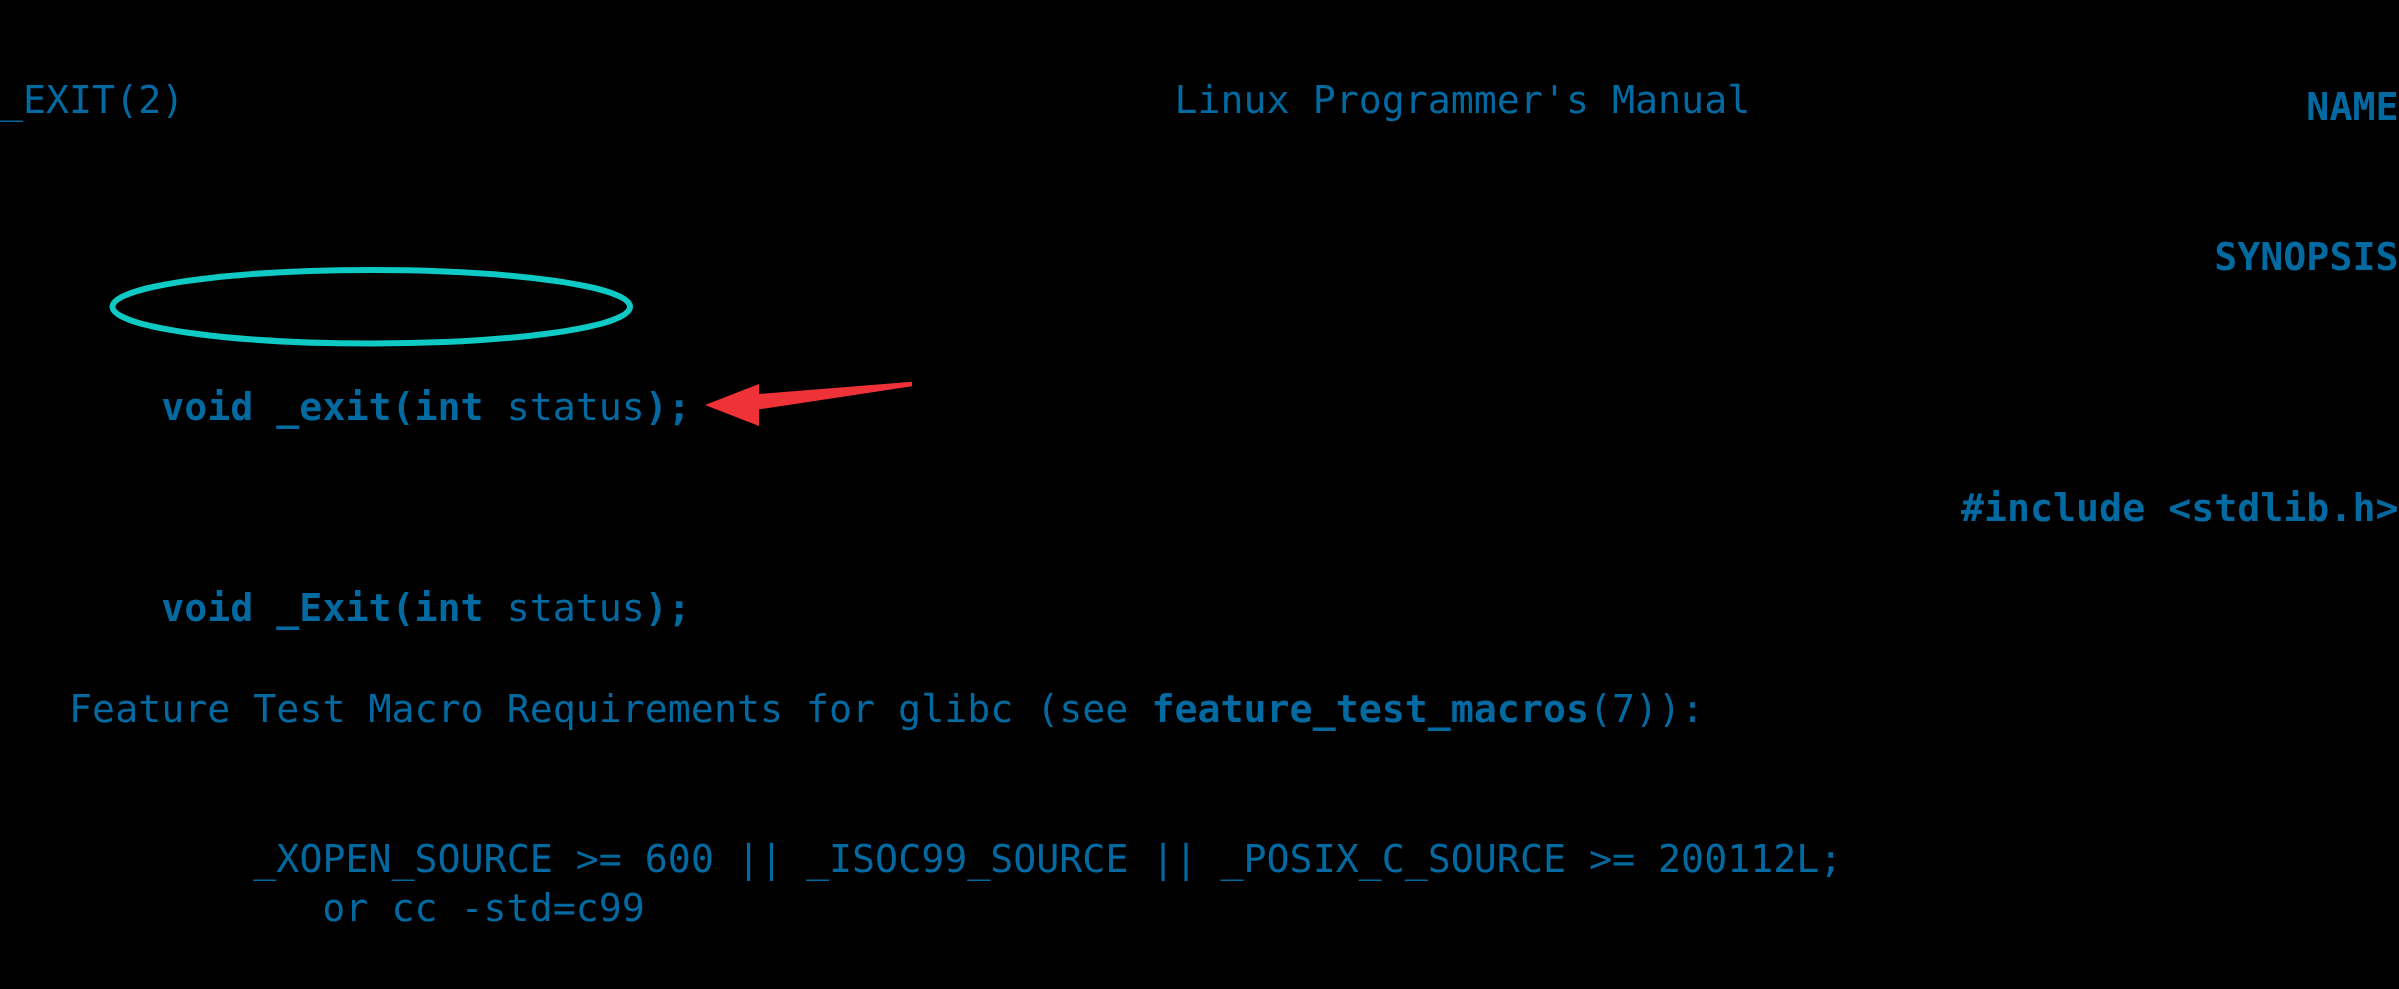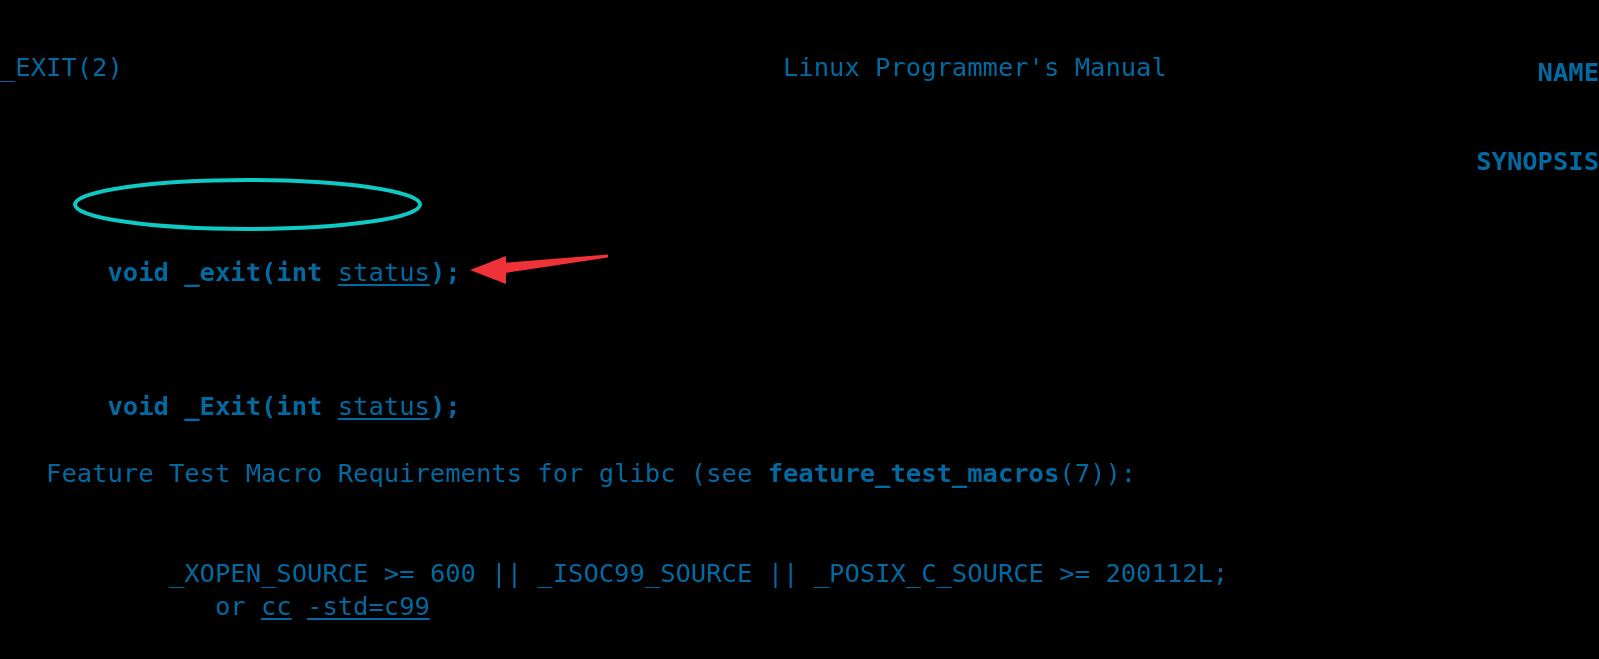--- a/index.html
+++ b/index.html
@@ -33,21 +33,21 @@
   .line {
     white-space: pre;
     height: 33.5px;
     position: absolute;
     left: 0;
     width: 1599px;
     letter-spacing: 0px;
   }
 
   .bold { font-weight: bold; text-align: right; }
-  .ul   { text-decoration: underline; text-underline-offset: 3px; }
+  .ul   { text-underline-offset: 3px; }
 
   
   #hdr-line {
     top: -16px;
   }
   #hdr-inner {
     display: block;
     position: relative;
   }
 
@@ -68,26 +68,26 @@
   
   <div class="line" id="hdr-line">
     <span id="hdr-inner"><span>_EXIT(2)</span><span>                                           </span><span>Linux Programmer's Manual</span></span>
   </div>
 
   
   <div class="line bold" style="top:56px;"><span>NAME</span></div>
 
 
   
-  <div class="line bold" style="top:145px;"><span>SYNOPSIS</span></div>
+  <div class="line bold" style="top:156px;"><span>SYNOPSIS</span></div>
 
 
   <div class="line" style="top:256px;"><span>       </span><span class="bold">void _exit(int </span><span class="ul">status</span><span class="bold">);</span></div>
 
-  <div class="line bold" style="top:323px;"><span>       </span></div>
+  <div class="line bold" style="top:323px;"><span>       </span><span>#include &lt;stdlib.h&gt;</span></div>
 
   <div class="line" style="top:390px;"><span>       </span><span class="bold">void _Exit(int </span><span class="ul">status</span><span class="bold">);</span></div>
 
   
   <div class="line" style="top:457px;"><span>   </span><span>Feature Test Macro Requirements for glibc (see </span><span class="bold">feature_test_macros</span><span>(7)):</span></div>
 
 
   <div class="line" style="top:557px;"><span>           </span><span>_XOPEN_SOURCE &gt;= 600 || _ISOC99_SOURCE || _POSIX_C_SOURCE &gt;= 200112L;</span></div>
 
   <div class="line" style="top:590px;padding-left:46px;"><span>           </span><span>or </span><span class="ul">cc</span><span> </span><span class="ul">-std=c99</span></div>

